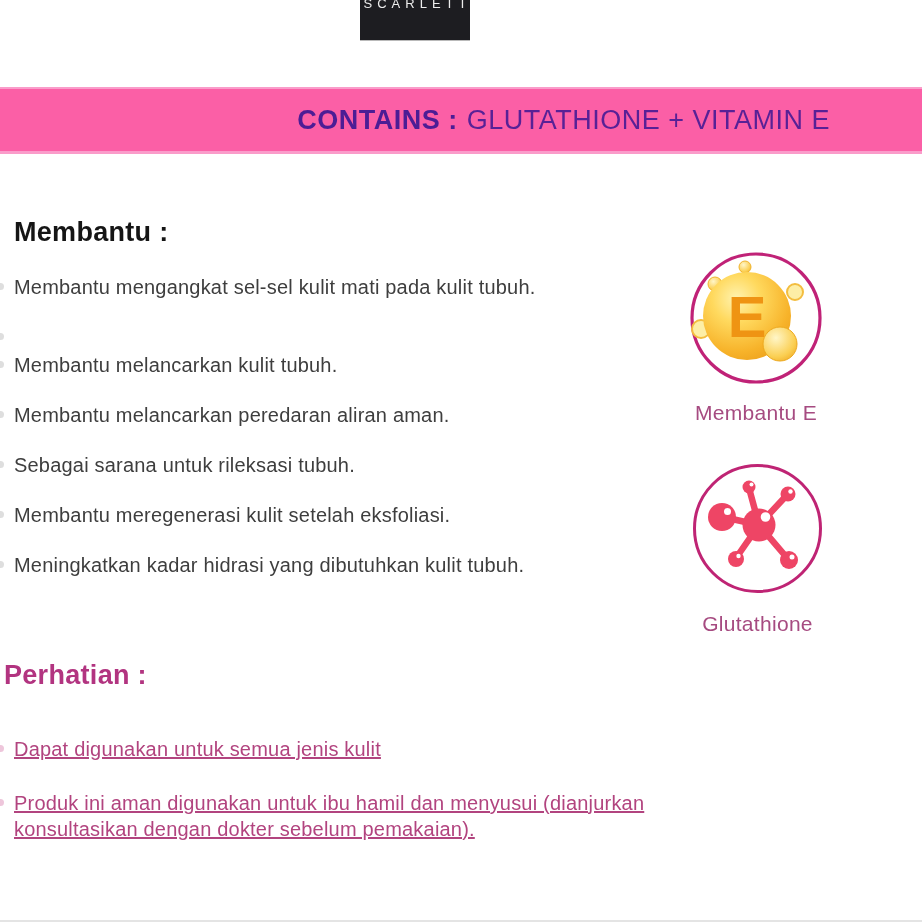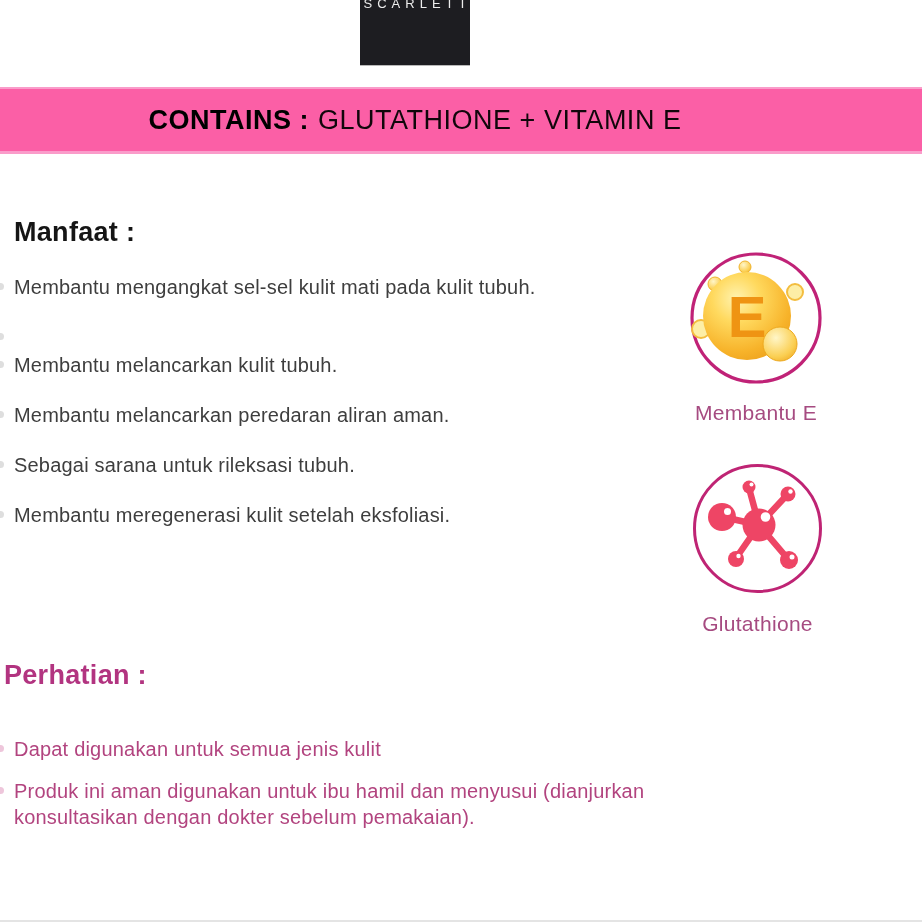--- a/index.html
+++ b/index.html
@@ -6,42 +6,42 @@
   .page{
     position:relative;
     width:922px;height:922px;
     background:#fff;
     overflow:hidden;
     font-family:"Liberation Sans","DejaVu Sans",sans-serif;
   }
 
   
   .brand-box{
-    position:absolute;left:360px;top:0;width:110px;height:65px;
+    position:absolute;left:360px;top:0;width:110px;height:40px;
     background:var(--brand-black,#1d1d21);
     display:flex;justify-content:center;align-items:flex-start;
     box-shadow:0 1px 0 #b9b9b9;
   }
   .brand-text{
     margin-top:-3px;
     color:#ececec;font-size:13px;font-weight:500;
     letter-spacing:5px;text-indent:5px;line-height:14px;white-space:nowrap;
   }
 
   
   .banner{
     position:absolute;left:0;right:0;top:87px;height:67px;
     box-sizing:border-box;
     background:var(--banner-pink,#fb5fa6);
     border-top:2px solid var(--banner-edge,#fa9cca);
     border-bottom:3px solid var(--banner-edge,#fa9cca);
     display:flex;align-items:center;
   }
   .banner-text{
-    width:830px;text-align:center;color:#000000;
+    width:830px;text-align:right;color:#4c1d95;
     font-size:27px;letter-spacing:.5px;white-space:nowrap;
   }
   .banner-bold{font-weight:700;}
   .banner-rest{font-weight:400;opacity:.93;margin-left:9px;}
 
   
   .manfaat-heading{
     position:absolute;left:14px;top:217px;margin:0;
     font-size:27px;font-weight:700;color:var(--heading-dark,#151515);
     letter-spacing:.3px;
@@ -70,23 +70,24 @@
 
   
   .perhatian-heading{
     position:absolute;left:4px;top:660px;margin:0;
     font-size:27px;font-weight:700;letter-spacing:.3px;
     color:var(--magenta-heading,#b23480);
     text-align:right;
   }
   .attention-list{
     position:absolute;left:14px;top:736px;width:640px;
-    display:flex;flex-direction:column;gap:16px;
+    display:flex;flex-direction:column;gap:28px;
     font-size:20px;line-height:26px;letter-spacing:.2px;
     color:var(--magenta-text,#b2447f);
+    text-decoration:underline;
   }
   .attention-item{position:relative;}
   .attention-item .bullet-remnant{background:#eec6db;top:9px;}
 
   .bottom-hairline{
     position:absolute;left:0;right:0;bottom:0;height:2px;
     background:#d8d8d8;opacity:.7;
   }
 </style>
 </head>
@@ -97,29 +98,30 @@
   <div class="brand-box">
     <span class="brand-text">SCARLETT</span>
   </div>
 
   <div class="banner">
     <div class="banner-text">
       <span class="banner-bold">CONTAINS :</span><span class="banner-rest">GLUTATHIONE + VITAMIN E</span>
     </div>
   </div>
 
-  <h2 class="manfaat-heading">Manfaat :</h2>
+  <h2 class="manfaat-heading">Membantu :</h2>
 
   <ul class="benefits-list">
     <li class="benefit-item"><span class="bullet-remnant"></span><span>Membantu mengangkat sel-sel kulit mati pada kulit tubuh.</span></li>
     <li class="benefit-item"><span class="bullet-remnant"></span></li>
     <li class="benefit-item"><span class="bullet-remnant"></span><span>Membantu melancarkan kulit tubuh.</span></li>
     <li class="benefit-item"><span class="bullet-remnant"></span><span>Membantu melancarkan peredaran aliran aman.</span></li>
     <li class="benefit-item"><span class="bullet-remnant"></span><span>Sebagai sarana untuk rileksasi tubuh.</span></li>
     <li class="benefit-item"><span class="bullet-remnant"></span><span>Membantu meregenerasi kulit setelah eksfoliasi.</span></li>
+    <li class="benefit-item"><span class="bullet-remnant"></span><span>Meningkatkan kadar hidrasi yang dibutuhkan kulit tubuh.</span></li>
   </ul>
 
   <div class="ingredient ingredient-vitamin-e">
     <svg width="134" height="134" viewBox="0 0 134 134">
       <defs>
         <radialGradient id="gold" cx="38%" cy="30%" r="78%">
           <stop offset="0%" stop-color="#fff3b0"></stop>
           <stop offset="35%" stop-color="#ffd95e"></stop>
           <stop offset="78%" stop-color="#f7b32a"></stop>
           <stop offset="100%" stop-color="#eda11c"></stop>

